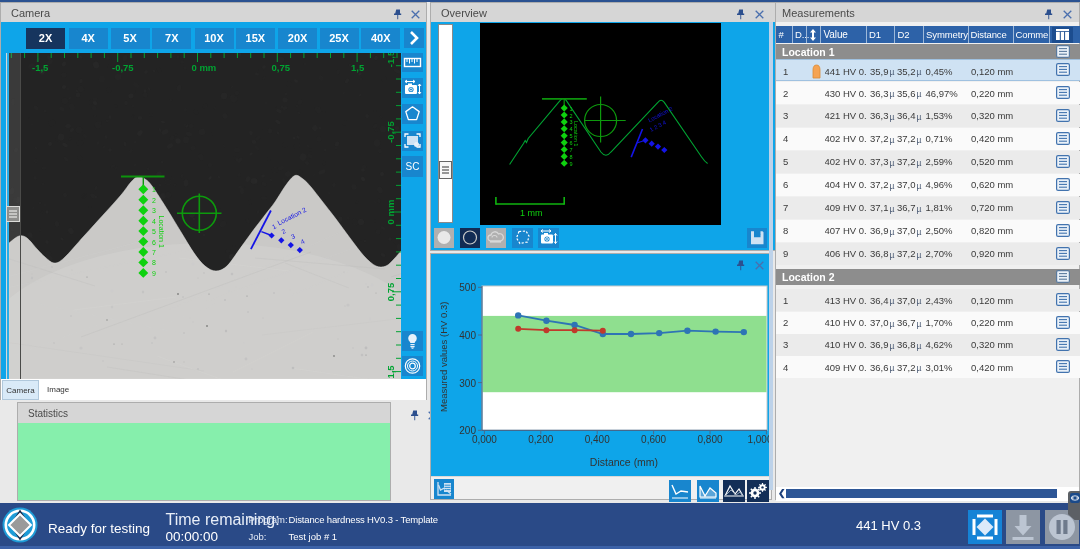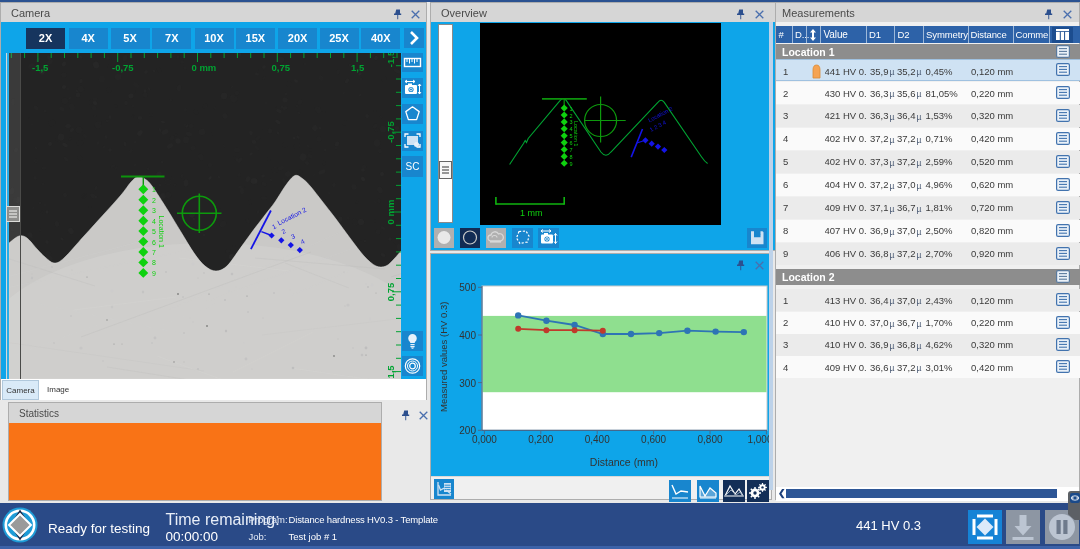--- a/index.html
+++ b/index.html
@@ -704,21 +704,21 @@
         <g fill="none" stroke="#fff">
           <circle cx="10.5" cy="10" r="7.2" stroke-width="1.2"></circle>
           <circle cx="10.5" cy="10" r="5" stroke-width="1"></circle>
           <circle cx="10.5" cy="10" r="2.8" stroke-width="1.2"></circle>
         </g>
       </svg></div>
 <div style="position:absolute;left:0;top:376px;width:425px;height:21px;background:#fff"></div>
 <div style="position:absolute;left:1px;top:377px;width:37px;height:20px;background:#d9eaf8;border:1px solid #b0c8dc;font-size:8px;color:#333;text-align:center;line-height:19px">Camera</div>
 <div style="position:absolute;left:46px;top:377px;height:20px;font-size:8px;color:#333;line-height:19px">Image</div>
 </div>
-<div class="panel" style="left:8px;top:402px;width:374px;height:99px;background:#f97316">
+<div class="panel" style="left:17px;top:402px;width:374px;height:99px;background:#86efac">
 <div class="tbar" style="height:20px;background:#d6d6d6">
       <span style="top:5px;font-size:10px">Statistics</span>
     </div>
 <svg style="position:absolute;left:392px;top:7px" width="10" height="11" viewBox="0 0 10 11">
       <path d="M3.2,0.5 L7,0.5 L7,4.5 L8.2,4.5 L8.2,6 L1,6 L1,4.5 L2.2,4.5 Z M4.3,6 L5.2,6 L5.2,10.2 L4.3,10.2 Z" fill="#2c4f8e"></path>
     </svg>
 <svg style="position:absolute;left:410px;top:8px" width="9" height="9" viewBox="0 0 9 9">
       <path d="M0.7,0.7 L8.3,8.3 M8.3,0.7 L0.7,8.3" stroke="#4a6fae" stroke-width="1.3"></path>
     </svg>
 </div>
@@ -976,21 +976,21 @@
       <line x1="3" y1="6.4" x2="11" y2="6.4" stroke="#4273ae" stroke-width="1.1"></line>
       <line x1="3" y1="9.2" x2="11" y2="9.2" stroke="#4273ae" stroke-width="1.1"></line>
     </svg>
 <div style="position:absolute;left:0;top:79.03999999999999px;width:305px;height:22px;background:#fafafa;font-size:9.5px;color:#3a3a3a">
       <span style="position:absolute;left:7px;top:5.5px">2</span>
       <span style="position:absolute;left:48.5px;top:5.5px;width:42.5px;overflow:hidden;white-space:nowrap">430 HV 0.3</span>
       <span style="position:absolute;left:94px;top:5.5px">36,3</span>
       <span style="position:absolute;left:113.5px;top:7px;font-size:8.5px;color:#4a5a74">µ</span>
       <span style="position:absolute;left:121px;top:5.5px">35,6</span>
       <span style="position:absolute;left:140.5px;top:7px;font-size:8.5px;color:#4a5a74">µ</span>
-      <span style="position:absolute;left:149.5px;top:5.5px">81,05%</span>
+      <span style="position:absolute;left:149.5px;top:5.5px">46,97%</span>
       <span style="position:absolute;left:195px;top:5.5px">0,220 mm</span>
     </div>
     <svg style="position:absolute;left:280px;top:83.03999999999999px" width="14" height="13" viewBox="0 0 14 13">
       <rect x="0.6" y="0.6" width="12.8" height="11.8" rx="1.5" fill="#eaf1f8" stroke="#4273ae" stroke-width="1.2"></rect>
       <line x1="3" y1="3.6" x2="11" y2="3.6" stroke="#4273ae" stroke-width="1.1"></line>
       <line x1="3" y1="6.4" x2="11" y2="6.4" stroke="#4273ae" stroke-width="1.1"></line>
       <line x1="3" y1="9.2" x2="11" y2="9.2" stroke="#4273ae" stroke-width="1.1"></line>
     </svg>
 <div style="position:absolute;left:0;top:101.97999999999999px;width:305px;height:22px;background:#ebebeb;font-size:9.5px;color:#3a3a3a">
       <span style="position:absolute;left:7px;top:5.5px">3</span>

